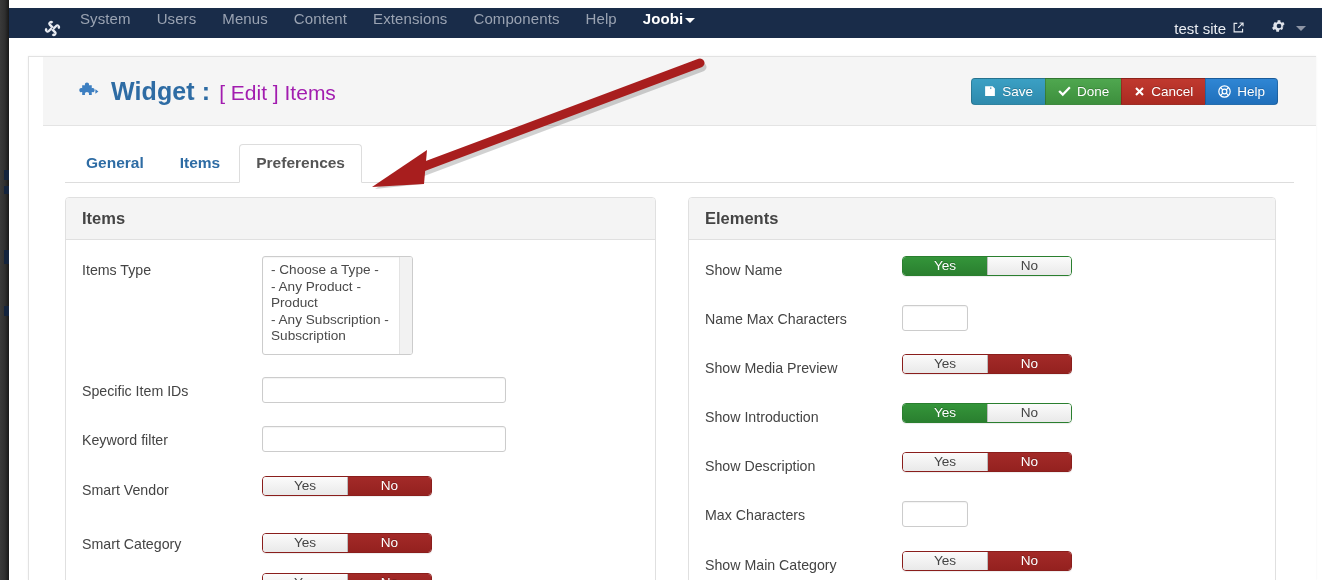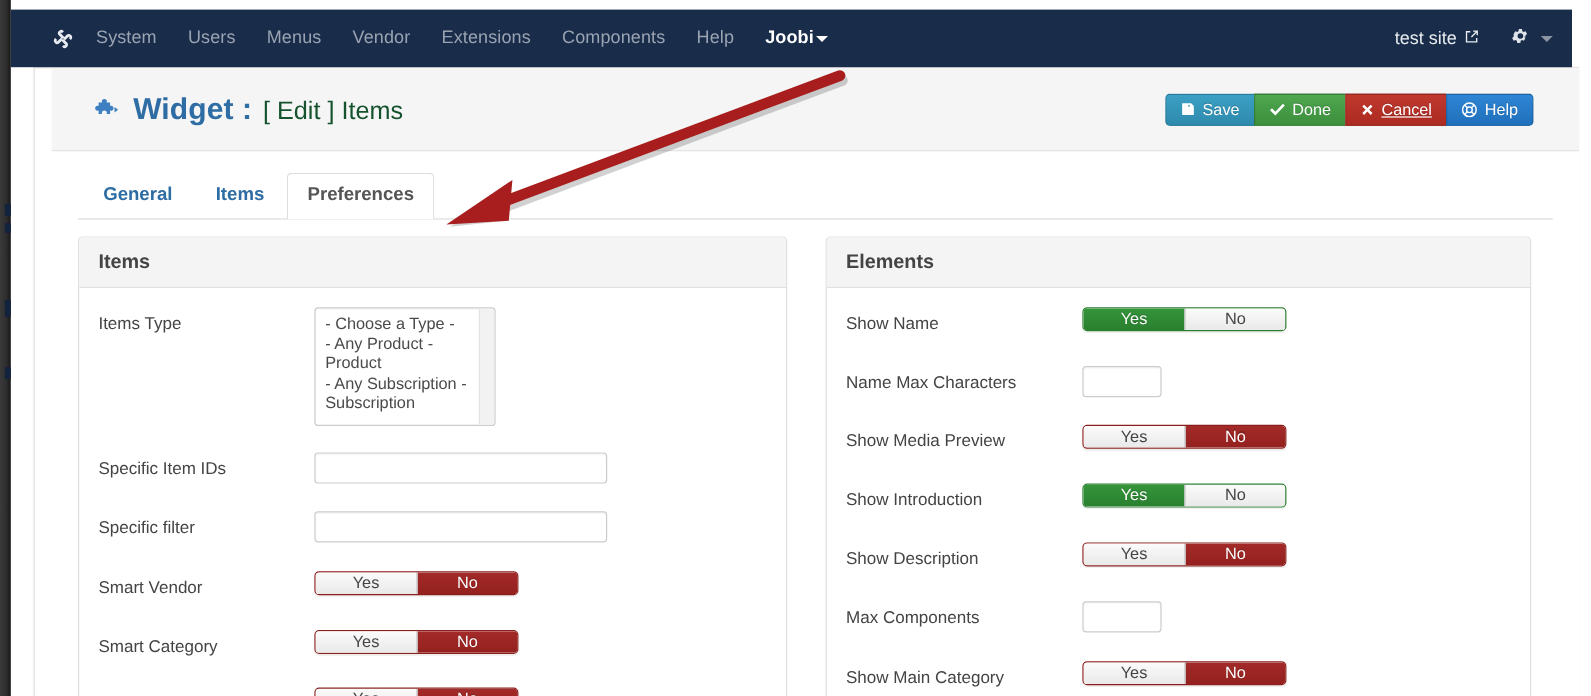--- a/index.html
+++ b/index.html
@@ -16,23 +16,23 @@
   
   .left-rail {
     position:absolute; left:0; top:0; width:9px; height:580px;
     background: linear-gradient(to right, #3a3a3a 0%, #2f2f2f 55%, #171717 100%);
     z-index: 30;
   }
   .left-rail .blip { position:absolute; left:4px; width:5px; background:#13233d; }
 
   
   .navbar {
-    position:absolute; left:9px; top:8px; right:16px; height:48px;
+    position:absolute; left:9px; top:8px; right:4px; height:30px;
     background:#192c49; color:#cfd4de;
-    display:flex; align-items:center;
+    display:flex; align-items:flex-end;
     z-index: 20;
   }
   .brand-icon {
     width:30px; margin-left:28px; display:flex; align-items:center; justify-content:center;
     color:#e6e9ef;
   }
   .nav-items { display:flex; align-items:center; }
   .nav-item {
     font-size:15px; color:#9aa3b2; padding:0 13px; line-height:38px; white-space:nowrap;
     letter-spacing:0.1px;
@@ -57,34 +57,34 @@
   }
 
   
   .page-header {
     position:relative; height:69px; background:#f5f5f5; border-bottom:1px solid #e4e4e4;
     display:flex; align-items:center; padding:0 22px;
   }
   .page-title { display:flex; align-items:baseline; gap:9px; margin-left:12px; }
   .puzzle-icon { display:flex; align-items:center; margin-right:2px; align-self:center; }
   .title-main { font-size:25px; font-weight:bold; color:#2e6ca4; letter-spacing:0.1px; }
-  .title-sub { font-size:21px; color:#14532d; font-weight:normal; }
+  .title-sub { font-size:21px; color:#a21caf; font-weight:normal; }
 
   .toolbar { margin-left:auto; display:flex; align-items:stretch; height:27px; margin-right:16px; }
   .tb-btn {
     display:flex; align-items:center; gap:6px; padding:0 12px;
     font-size:13.5px; color:#ffffff; border:1px solid rgba(0,0,0,0.18);
     border-right:none; cursor:default; white-space:nowrap;
     text-shadow:0 -1px 0 rgba(0,0,0,0.2);
   }
   .tb-btn:first-child { border-radius:4px 0 0 4px; }
   .tb-btn:last-child { border-radius:0 4px 4px 0; border-right:1px solid rgba(0,0,0,0.18); }
   .tb-save  { background:linear-gradient(to bottom,#3ba0c4,#2e8aad); }
   .tb-done  { background:linear-gradient(to bottom,#4fa74f,#3d8f3d); }
-  .tb-cancel{ background:linear-gradient(to bottom,#c0392f,#ab2a21);text-decoration:underline; }
+  .tb-cancel{ background:linear-gradient(to bottom,#c0392f,#ab2a21); }
   .tb-help  { background:linear-gradient(to bottom,#2f86d4,#1f6fbb); }
   .tb-ico { font-size:12px; line-height:1; display:flex; align-items:center; }
 
   
   .tabstrip {
     position:relative; height:57px; padding:0 22px;
     display:flex; align-items:flex-end;
   }
   .tabstrip::after {
     content:""; position:absolute; left:22px; right:22px; bottom:0;
@@ -182,21 +182,21 @@
     <div class="brand-icon">
       <svg width="19" height="19" viewBox="0 0 24 24" aria-hidden="true">
         <path fill="#e8ebf1" d="M8.1 3.2c1.2-1.2 3.1-1.2 4.3 0l.6.6-2.1 2.1-.6-.6a.5.5 0 0 0-.7 0 .5.5 0 0 0 0 .7l3.8 3.8-2.1 2.1L7.5 8.1a3.4 3.4 0 0 1 .6-4.9zM3.2 15.9c-1.2-1.2-1.2-3.1 0-4.3l.6-.6 2.1 2.1-.6.6a.5.5 0 0 0 0 .7.5.5 0 0 0 .7 0l3.8-3.8 2.1 2.1-3.8 3.8a3.4 3.4 0 0 1-4.9-.6zM15.9 20.8c-1.2 1.2-3.1 1.2-4.3 0l-.6-.6 2.1-2.1.6.6c.2.2.5.2.7 0s.2-.5 0-.7l-3.8-3.8 2.1-2.1 3.8 3.8c1.2 1.3 1.1 3.4-.6 4.9zM20.8 8.1c1.2 1.2 1.2 3.1 0 4.3l-.6.6-2.1-2.1.6-.6a.5.5 0 0 0 0-.7.5.5 0 0 0-.7 0l-3.8 3.8-2.1-2.1 3.8-3.8c1.3-1.2 3.4-1.1 4.9.6z"></path>
       </svg>
     </div>
 
     <div class="nav-items">
       <div class="nav-item">System</div>
       <div class="nav-item">Users</div>
       <div class="nav-item">Menus</div>
-      <div class="nav-item">Vendor</div>
+      <div class="nav-item">Content</div>
       <div class="nav-item">Extensions</div>
       <div class="nav-item">Components</div>
       <div class="nav-item">Help</div>
       <div class="nav-item active-user">
         <span>Joobi</span><span class="caret-down"></span>
       </div>
     </div>
 
     <div class="nav-right">
       <div class="site-link">
@@ -299,37 +299,37 @@
           </div>
 
           <div class="form-row" style="margin-bottom:21px;">
             <div class="form-label">Specific Item IDs</div>
             <div class="form-control">
               <input class="text-input input-wide" type="text" value="" style="">
             </div>
           </div>
 
           <div class="form-row" style="margin-bottom:22px;">
-            <div class="form-label">Specific filter</div>
+            <div class="form-label">Keyword filter</div>
             <div class="form-control">
               <input class="text-input input-wide" type="text" value="" style="">
             </div>
           </div>
 
           <div class="form-row" style="margin-bottom:21px;justify-content:flex-end;">
             <div class="form-label">Smart Vendor</div>
             <div class="form-control">
               <div class="toggle no-on">
                 <div class="half off-state">Yes</div>
                 <div class="half on-no sep">No</div>
               </div>
             </div>
           </div>
 
-          <div class="form-row" style="">
+          <div class="form-row" style="align-items:flex-end;">
             <div class="form-label">Smart Category</div>
             <div class="form-control">
               <div class="toggle no-on">
                 <div class="half off-state">Yes</div>
                 <div class="half on-no sep">No</div>
               </div>
             </div>
           </div>
 
           <div class="form-row">
@@ -390,21 +390,21 @@
             <div class="form-label">Show Description</div>
             <div class="form-control">
               <div class="toggle no-on">
                 <div class="half off-state">Yes</div>
                 <div class="half on-no sep">No</div>
               </div>
             </div>
           </div>
 
           <div class="form-row" style="margin-bottom:22px;">
-            <div class="form-label">Max Components</div>
+            <div class="form-label">Max Characters</div>
             <div class="form-control">
               <input class="text-input input-small" type="text" value="" style="">
             </div>
           </div>
 
           <div class="form-row">
             <div class="form-label">Show Main Category</div>
             <div class="form-control">
               <div class="toggle no-on">
                 <div class="half off-state">Yes</div>

